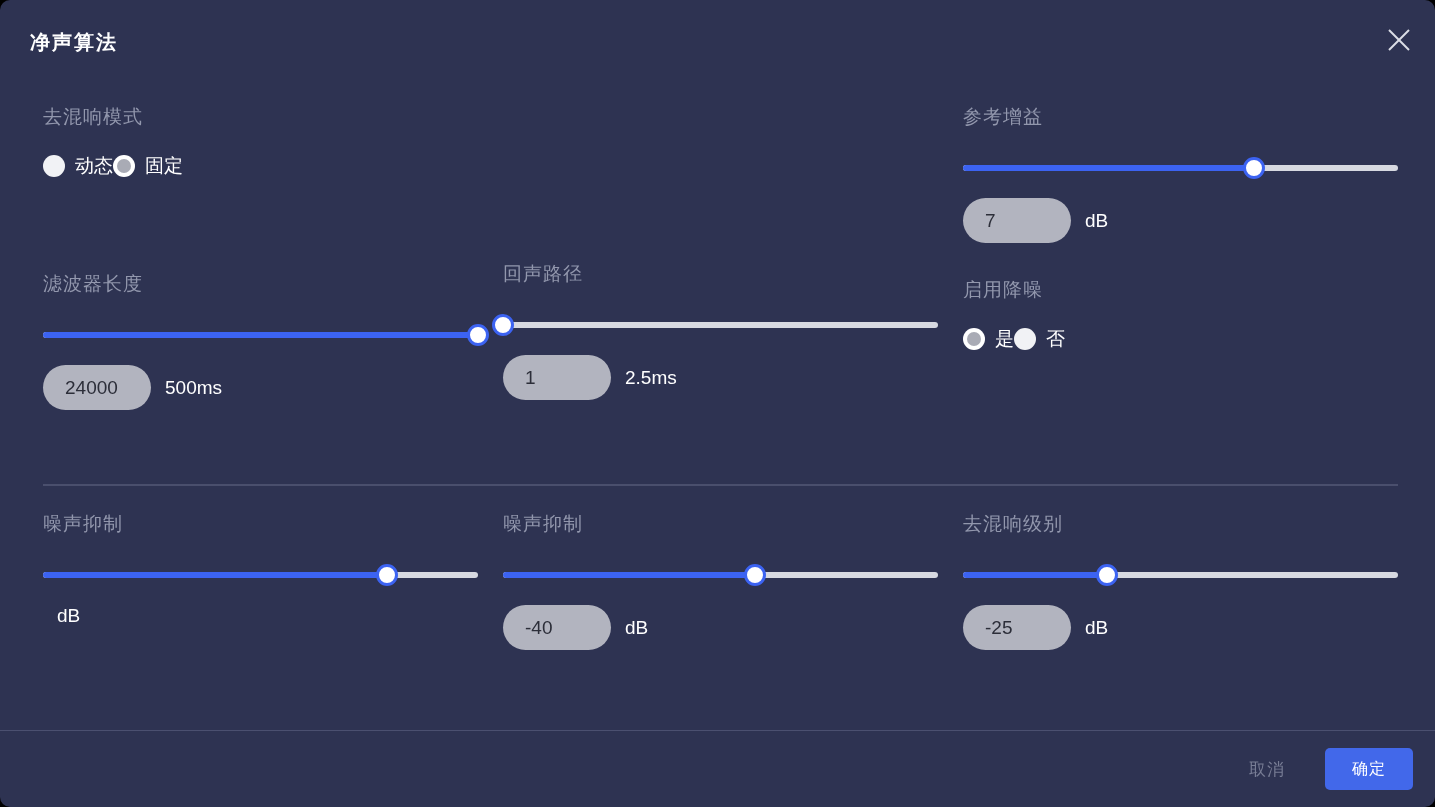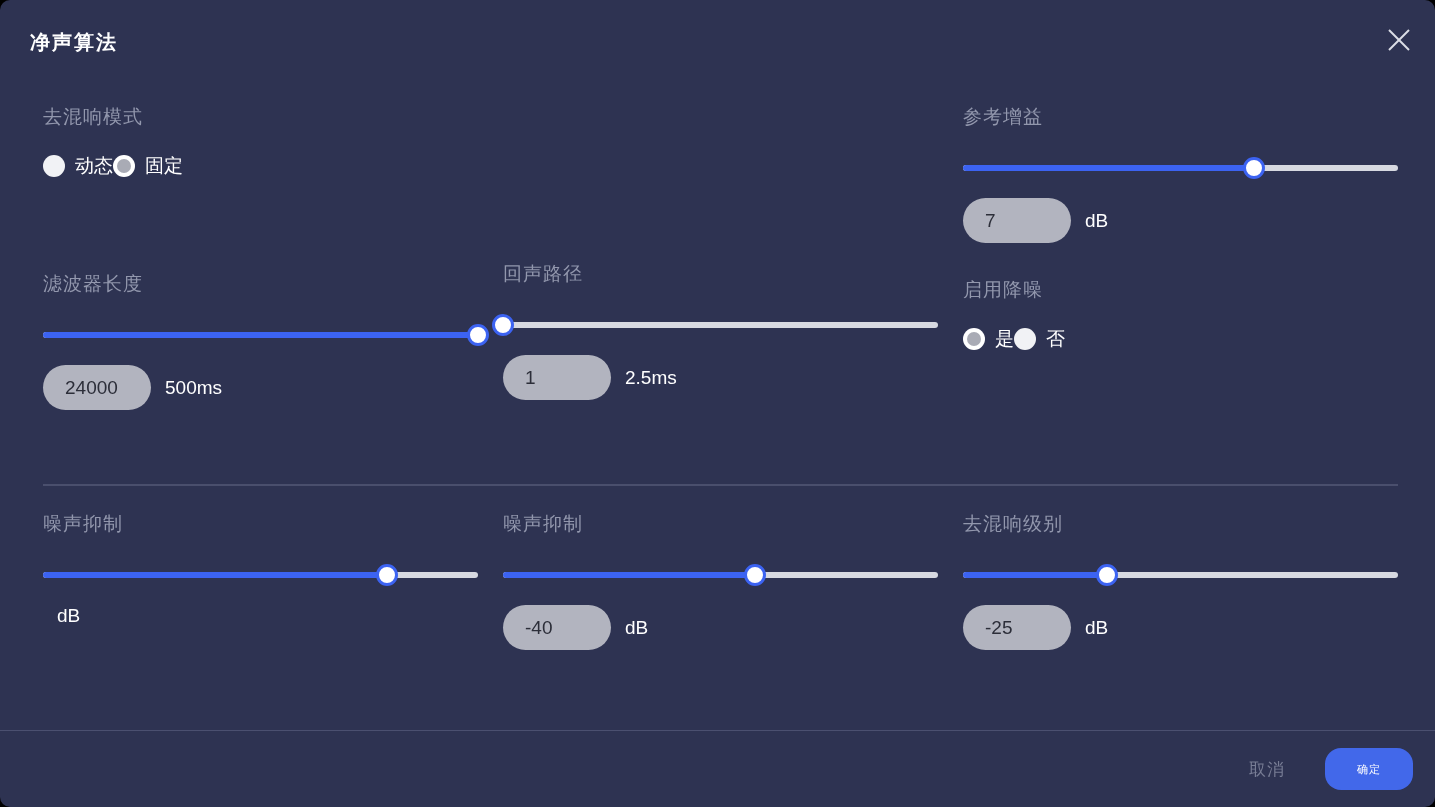--- a/index.html
+++ b/index.html
@@ -55,22 +55,22 @@
   .divider.mid{left:43px;top:484px;width:1355px;}
   .divider.footer-line{left:0;top:730px;width:1435px;height:1px;background:#4b5070;}
 
   .footer{
     position:absolute;left:0;top:731px;width:1435px;height:76px;
     display:flex;align-items:center;justify-content:flex-end;gap:40px;
     padding-right:22px;box-sizing:border-box;
   }
   .cancel-btn{font-size:17px;color:#787d95;cursor:pointer;letter-spacing:1px;font-family:Liberation Serif, serif;}
   .ok-btn{
-    width:88px;height:42px;border-radius:16px;background:#4268ea;color:#ffffff;
-    font-size:11px;display:flex;align-items:center;justify-content:center;
+    width:88px;height:42px;border-radius:5px;background:#4268ea;color:#ffffff;
+    font-size:16px;display:flex;align-items:center;justify-content:center;
     cursor:pointer;letter-spacing:1px;
   }
 </style>
 </head>
 <body>
 
 <div class="dialog">
 
   <div class="dialog-title">净声算法</div>
 

